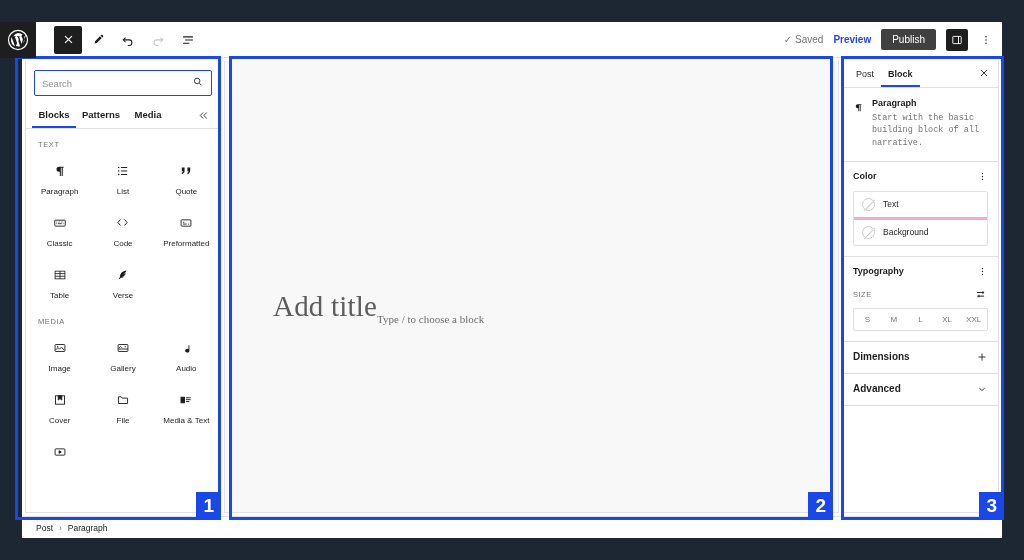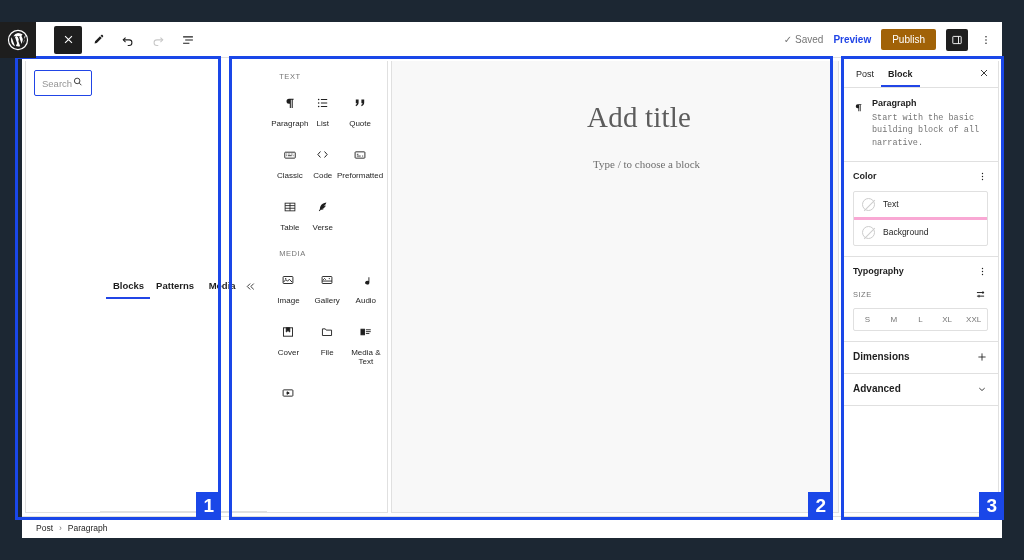--- a/index.html
+++ b/index.html
@@ -46,80 +46,79 @@
   .tool-btn.disabled { color: #c8c8c8; }
   .hdr-right {
     margin-left: auto; display: flex; align-items: center; gap: 10px;
     padding-right: 8px;
   }
   .saved {
     font-size: 10px; color: #757575; display: flex; align-items: center; gap: 3px;
   }
   .preview-link { font-size: 10px; color: #2145e6; font-weight: bold; }
   .publish-btn {
-    background: #a16207; color: #fff; font-size: 10px;
+    background: #404040; color: #fff; font-size: 10px;
     padding: 5px 11px; border-radius: 2px; font-weight: normal;
   }
   .sidebar-toggle {
     width: 22px; height: 22px; background: #1e1e1e; color: #fff;
     display: flex; align-items: center; justify-content: center; border-radius: 2px;
   }
   .kebab { width: 16px; display: flex; align-items: center; justify-content: center; color: #1e1e1e; }
   
   .body { flex: 1; display: flex; min-height: 0; position: relative; background: #fff; }
   
   .inserter-wrap { position: relative; flex: 0 0 202px; padding: 3px; }
   .inserter {
     height: 100%; background: #fff; border: 1px solid #e0e0e0;
-    border-top: none; display: flex; flex-direction: row; overflow: hidden;
+    border-top: none; display: flex; flex-direction: column; overflow: hidden;
   }
   .search-row { padding: 9px 8px 6px; }
   .search-box {
     display: flex; align-items: center; border: 1.5px solid #2145e6;
     border-radius: 2px; height: 26px; padding: 0 7px; background: #fff;
   }
   .search-box span.ph { font-size: 9.5px; color: #949494; flex: 1; }
   .tabs-row {
     display: flex; align-items: center; border-bottom: 1px solid #e0e0e0;
     padding: 0 6px; gap: 0;
   }
   .tab {
     font-size: 9.5px; color: #1e1e1e; padding: 7px 6px 6px;
     border-bottom: 2px solid transparent; font-weight: bold; min-width: 44px; text-align: center;
   }
   .tab.inactive { font-weight: bold; color: #1e1e1e; }
-  .tab.active { border-bottom-color: #2145e6; text-align: right; }
+  .tab.active { border-bottom-color: #2145e6; }
   .tabs-spacer { flex: 1; }
   .tab-icon { color: #1e1e1e; padding-right: 4px; display: flex; align-items: center; }
   .blocks-scroll { flex: 1; overflow: hidden; padding: 0 2px; }
   .cat-label {
     font-size: 7.5px; letter-spacing: .6px; color: #757575;
     padding: 11px 10px 2px; text-transform: uppercase;
   }
   .block-grid { display: grid; grid-template-columns: repeat(3, 1fr); }
   .block-item {
     display: flex; flex-direction: column; align-items: center; justify-content: flex-start;
     padding: 12px 2px 6px; gap: 9px;
   }
   .block-item .bi { height: 16px; display: flex; align-items: center; justify-content: center; color: #1e1e1e; }
   .block-item .bl { font-size: 8px; color: #1e1e1e; text-align: center; line-height: 1.1; }
   
   .canvas-wrap { position: relative; flex: 1; padding: 3px 3px 3px 0; min-width: 0; }
   .canvas {
     height: 100%; background: #f8f8f8; border: 1px solid #e0e0e0; border-top: none;
-    display: flex; flex-direction: column; align-items: center; padding-top: 40px; padding-left: 48px;
+    display: flex; flex-direction: row; align-items: center; padding-top: 40px; padding-left: 48px;
   }
   .post-title {
     font-family: "Liberation Serif", serif; font-size: 29px; color: #5c5c5c;
     font-weight: normal; letter-spacing: .2px;
   }
   .post-body {
     font-family: "Liberation Serif", serif; font-size: 11px; color: #6e6e6e;
     margin-top: 24px;
-    margin-left: 15px;
   }
   
   .settings-wrap { position: relative; flex: 0 0 160px; padding: 3px 3px 3px 0; }
   .settings {
     height: 100%; background: #fff; border: 1px solid #e0e0e0; border-top: none;
     display: flex; flex-direction: column; overflow: hidden;
   }
   .set-tabs {
     display: flex; align-items: center; border-bottom: 1px solid #e0e0e0; padding: 0 6px;
   }

